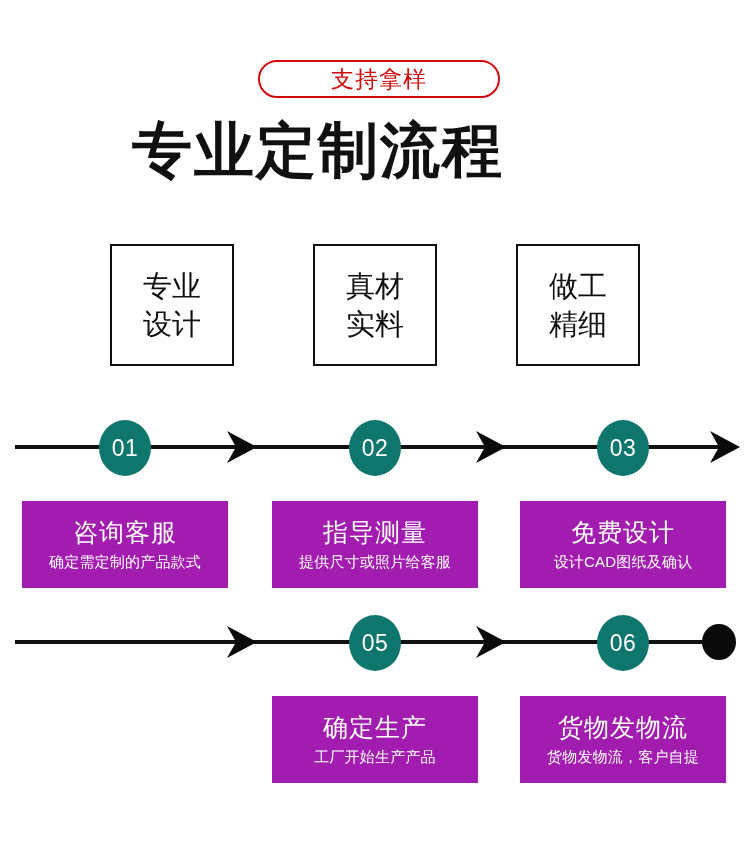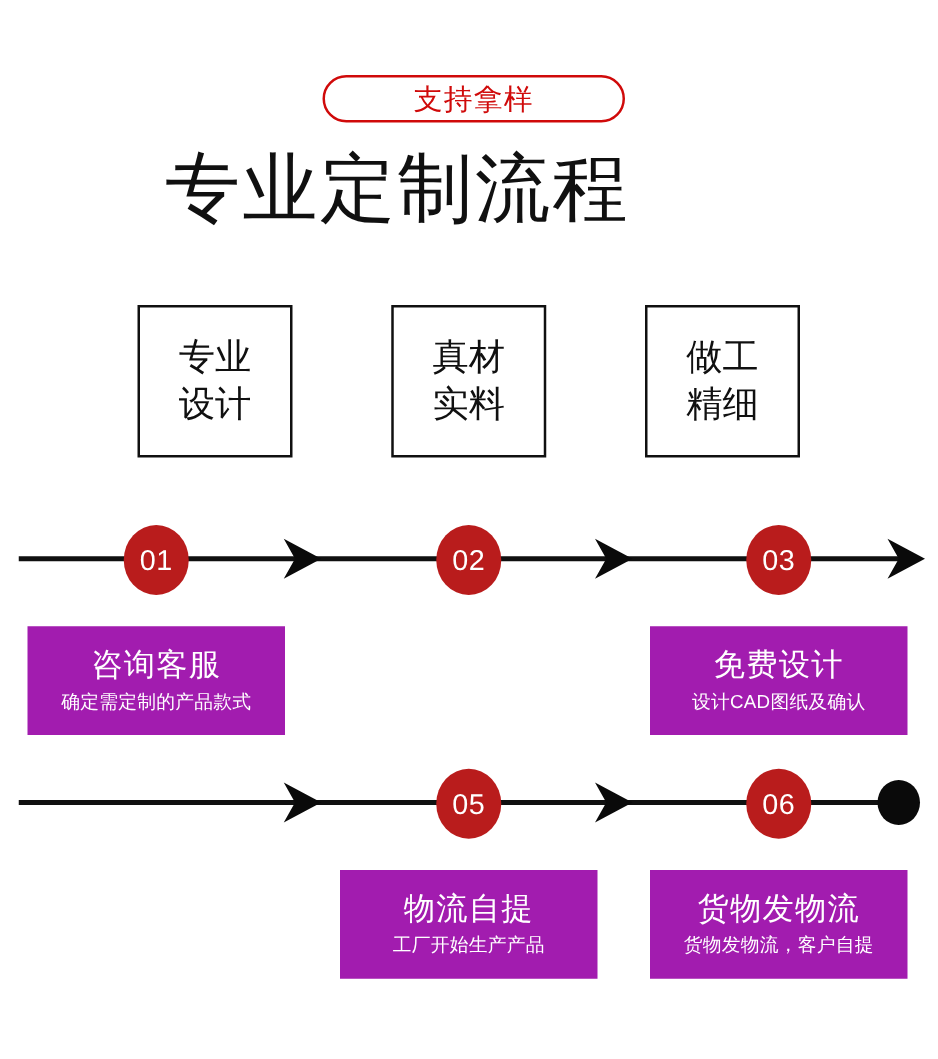--- a/index.html
+++ b/index.html
@@ -43,21 +43,21 @@
 
   
   .page-title {
     position: absolute;
     left: 0;
     top: 98px;
     width: 636px;
     text-align: center;
     font-size: 60px;
     line-height: 74px;
-    font-weight: 400;
+    font-weight: 700;
     color: #101010;
     letter-spacing: 2px;
   }
 
   
   .features {
     position: absolute;
     left: 0;
     top: 228px;
     width: 750px;
@@ -103,21 +103,21 @@
     height: 4px;
     background: #101010;
   }
 
   .node {
     position: absolute;
     top: 7px;
     width: 52px;
     height: 56px;
     border-radius: 50%;
-    background: #b91c1c;
+    background: #0f766e;
     color: #ffffff;
     display: flex;
     align-items: center;
     justify-content: center;
     font-size: 23px;
     font-weight: 400;
     letter-spacing: 0.5px;
     font-family: "Liberation Sans", "DejaVu Sans", sans-serif;
   }
   .n1 { left: 99px; }
@@ -228,20 +228,24 @@
       <span>02</span>
     </div>
     <div class="node n3">
       <span>03</span>
     </div>
 
     <div class="step-card sc1">
       <span class="step-title">咨询客服</span>
       <span class="step-sub">确定需定制的产品款式</span>
     </div>
+    <div class="step-card sc2">
+      <span class="step-title">指导测量</span>
+      <span class="step-sub">提供尺寸或照片给客服</span>
+    </div>
     <div class="step-card sc3">
       <span class="step-title">免费设计</span>
       <span class="step-sub">设计CAD图纸及确认</span>
     </div>
   </div>
 
   <div class="flow-row row2">
     <div class="axis"></div>
 
     <div class="arrow-head ah1">
@@ -257,21 +261,21 @@
     <div class="end-dot"></div>
 
     <div class="node n2">
       <span>05</span>
     </div>
     <div class="node n3">
       <span>06</span>
     </div>
 
     <div class="step-card sc2">
-      <span class="step-title">物流自提</span>
+      <span class="step-title">确定生产</span>
       <span class="step-sub">工厂开始生产产品</span>
     </div>
     <div class="step-card sc3">
       <span class="step-title">货物发物流</span>
       <span class="step-sub">货物发物流，客户自提</span>
     </div>
   </div>
 
 </div>
 

